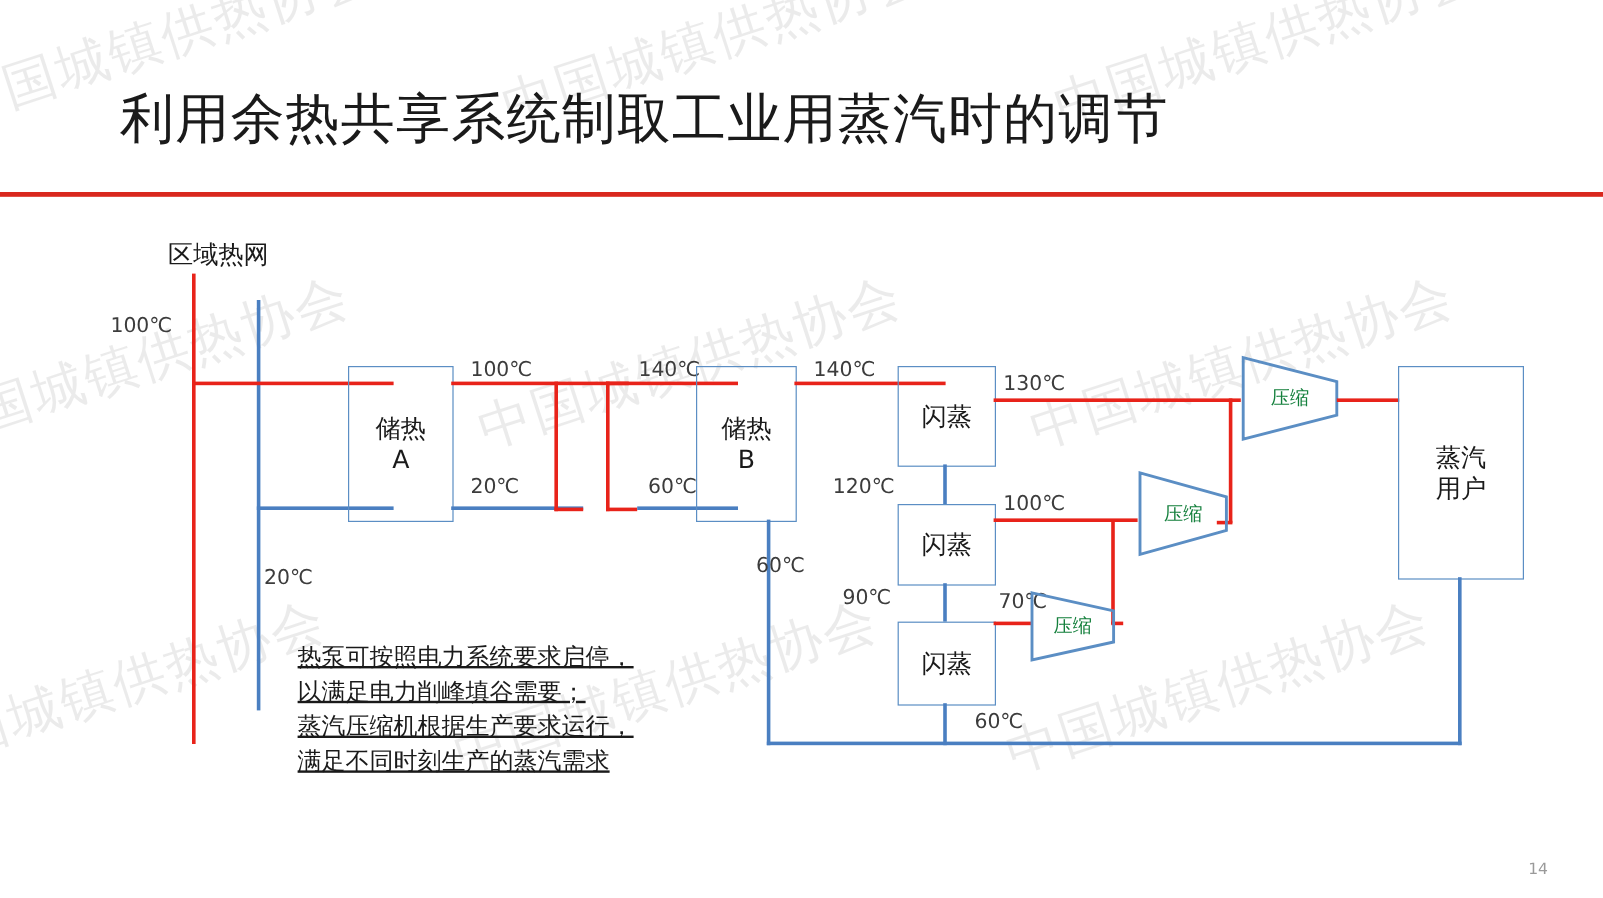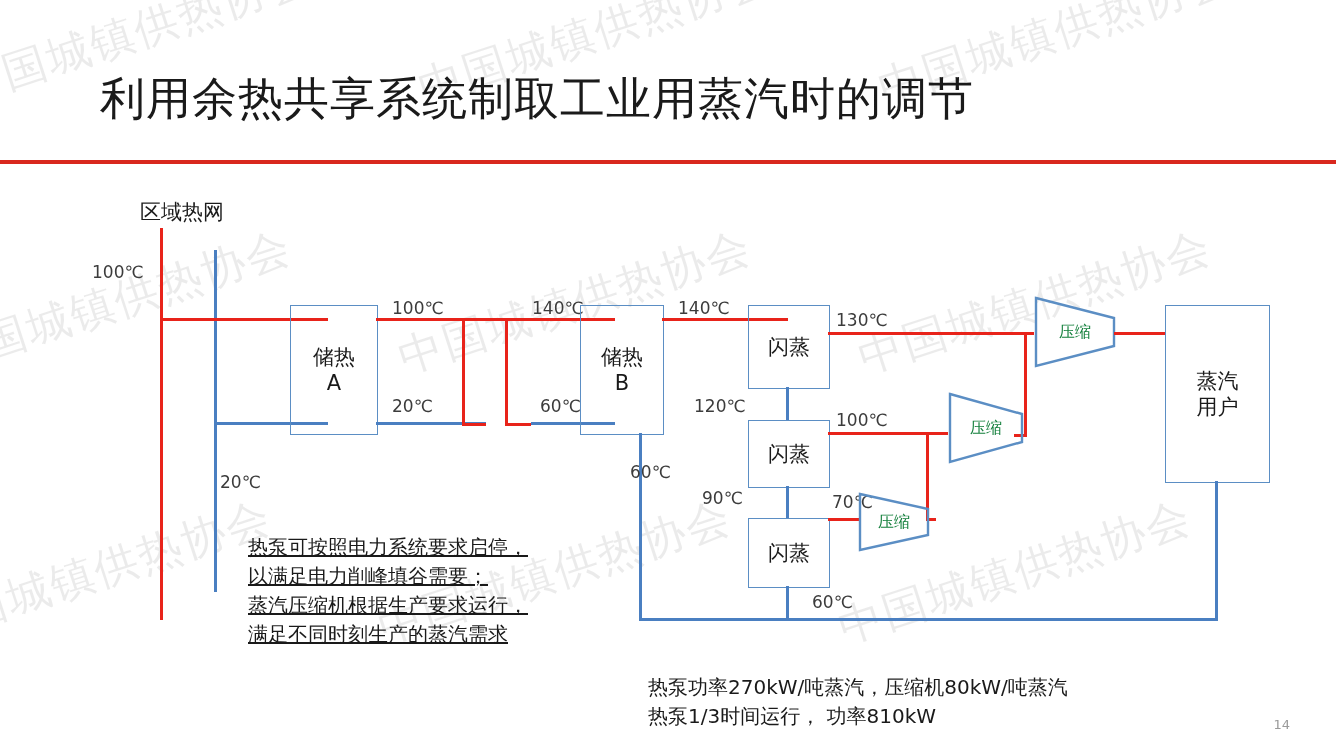--- a/index.html
+++ b/index.html
@@ -215,17 +215,15 @@
     <div class="pipe pb" style="left:1215px;top:481px;width:3px;height:140px;"></div>
 
     <div class="pipe pb" style="left:639px;top:618px;width:579px;height:3px;"></div>
 
   </div>
 
   <div class="note" style="left:248px;top:533px;text-decoration:underline;">热泵可按照电力系统要求启停，
 以满足电力削峰填谷需要；
 蒸汽压缩机根据生产要求运行，
 满足不同时刻生产的蒸汽需求</div>
-  <div class="note" style="left:648px;top:673px;">热泵功率270kW/吨蒸汽，压缩机80kW/吨蒸汽
-热泵1/3时间运行， 功率810kW</div>
 
   <div class="pageno">14</div>
 </div>
 
 </body></html>

